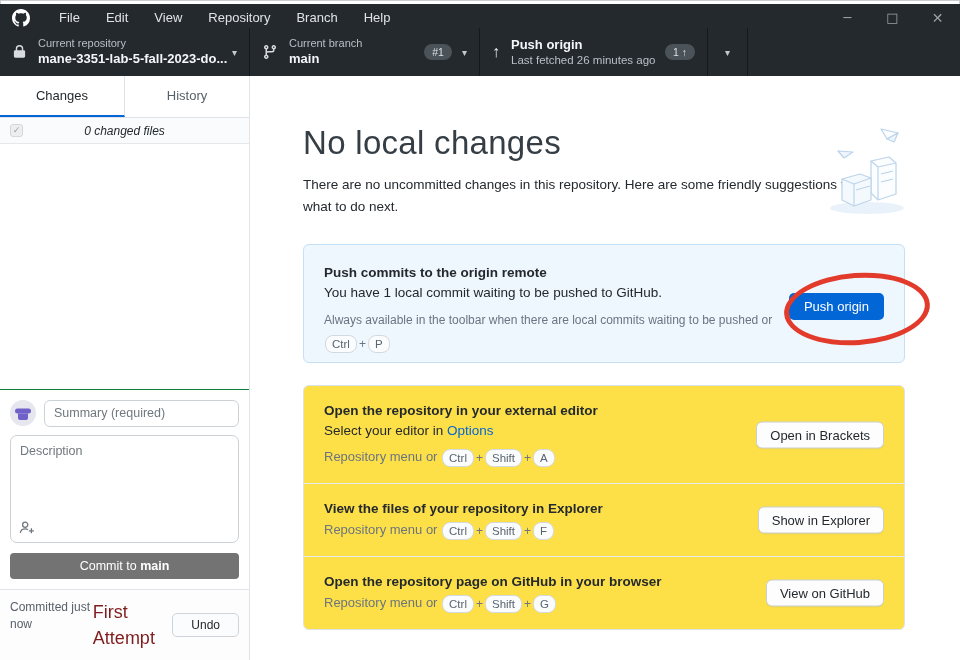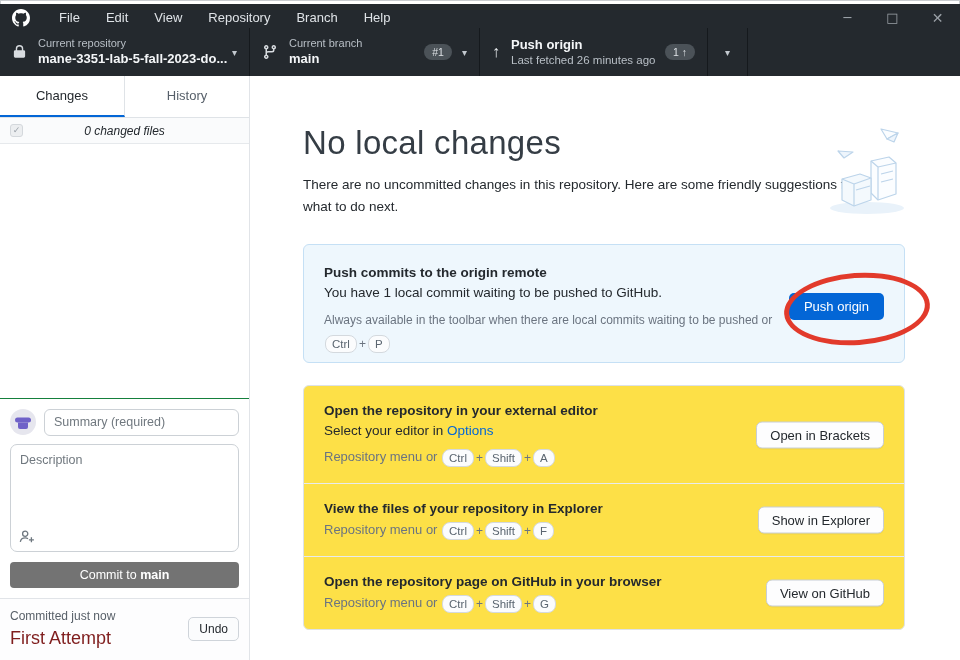--- a/index.html
+++ b/index.html
@@ -97,26 +97,26 @@
   }
   .coauthor-btn { position: absolute; left: 9px; bottom: 8px; display: flex; }
   .commit-btn {
     width: 100%; height: 26px; margin-top: 10px; border: none; border-radius: 4px;
     background: #737373; color: #ffffff; font-size: 12.5px; font-family: inherit;
   }
   .undo-bar {
     border-top: 1px solid #e1e4e8; background: #fdfdfe;
     padding: 9px 10px; display: flex; align-items: center; flex: none;
   }
-  .undo-texts { display: flex; flex-direction: column; line-height: 1.45; }
+  .undo-texts { display: flex; flex-direction: row; line-height: 1.45; }
   .undo-status { font-size: 12px; color: #586069; }
   .undo-commit { font-size: 18px; color: #7f1d1d; }
   .undo-btn {
     margin-left: auto; background: #fbfcfd; border: 1px solid #cfd4da;
-    border-radius: 5px; padding: 4px 10px; font-size: 12px; font-family: inherit;
+    border-radius: 5px; padding: 4px 18px; font-size: 12px; font-family: inherit;
     color: #24292e;
   }
   
   .main {
     position: absolute; top: 76px; left: 250px; right: 0; bottom: 0;
     background: #ffffff;
   }
   .page-title {
     margin: 48px 0 0 53px; font-size: 33px; font-weight: 300;
     color: #353d45; letter-spacing: 0.3px;

